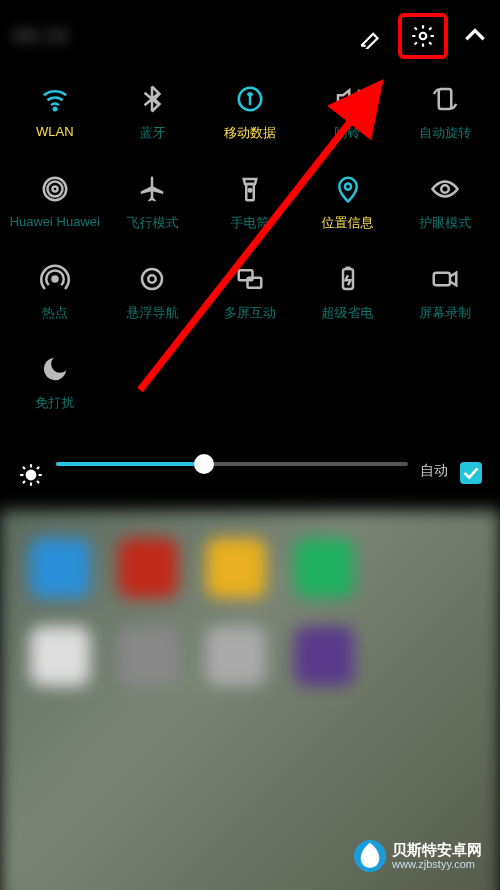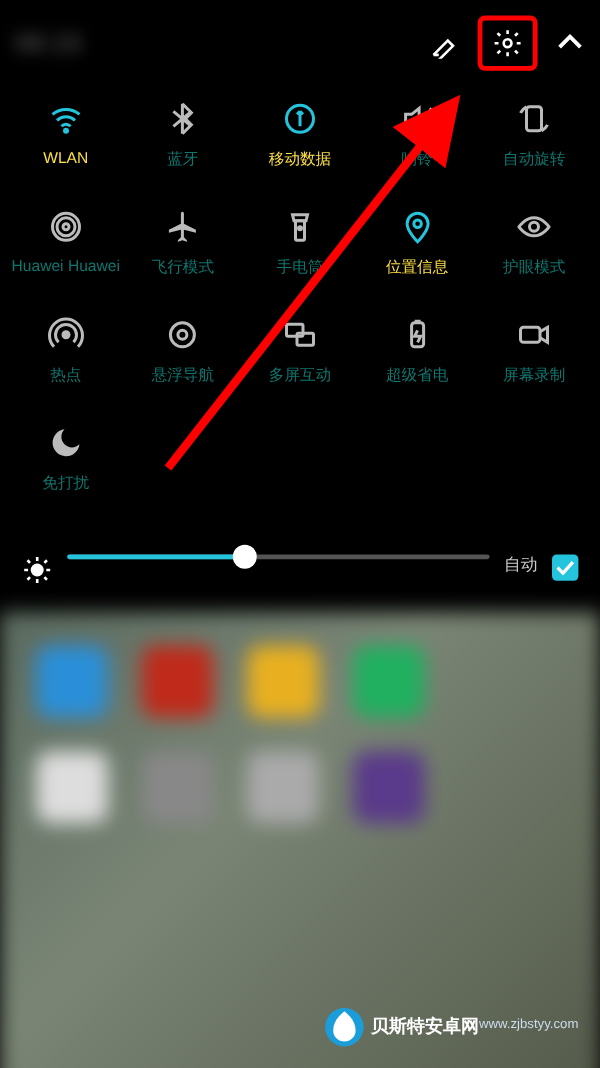--- a/index.html
+++ b/index.html
@@ -134,21 +134,21 @@
     display:flex;align-items:center;gap:6px;
     background: rgba(255,255,255,0.0);
     padding:4px 8px;
   }
   .wm-logo {
     width:32px;height:32px;border-radius:50%;
     background:#1a9dd9;
     display:flex;align-items:center;justify-content:center;
     color:#fff;font-size:18px;
   }
-  .wm-text { display:flex;flex-direction:row;line-height:1.1;color:#fff; }
+  .wm-text { display:flex;flex-direction:column;line-height:1.1;color:#fff; }
   .wm-text .t1{font-size:15px;font-weight:600;}
   .wm-text .t2{font-size:11px;color:#cde;}
   svg { width:100%; height:100%; }
 </style>
 </head>
 <body>
 
 <div class="panel">
   <div class="header">
     <div class="header-left">08:15</div>

